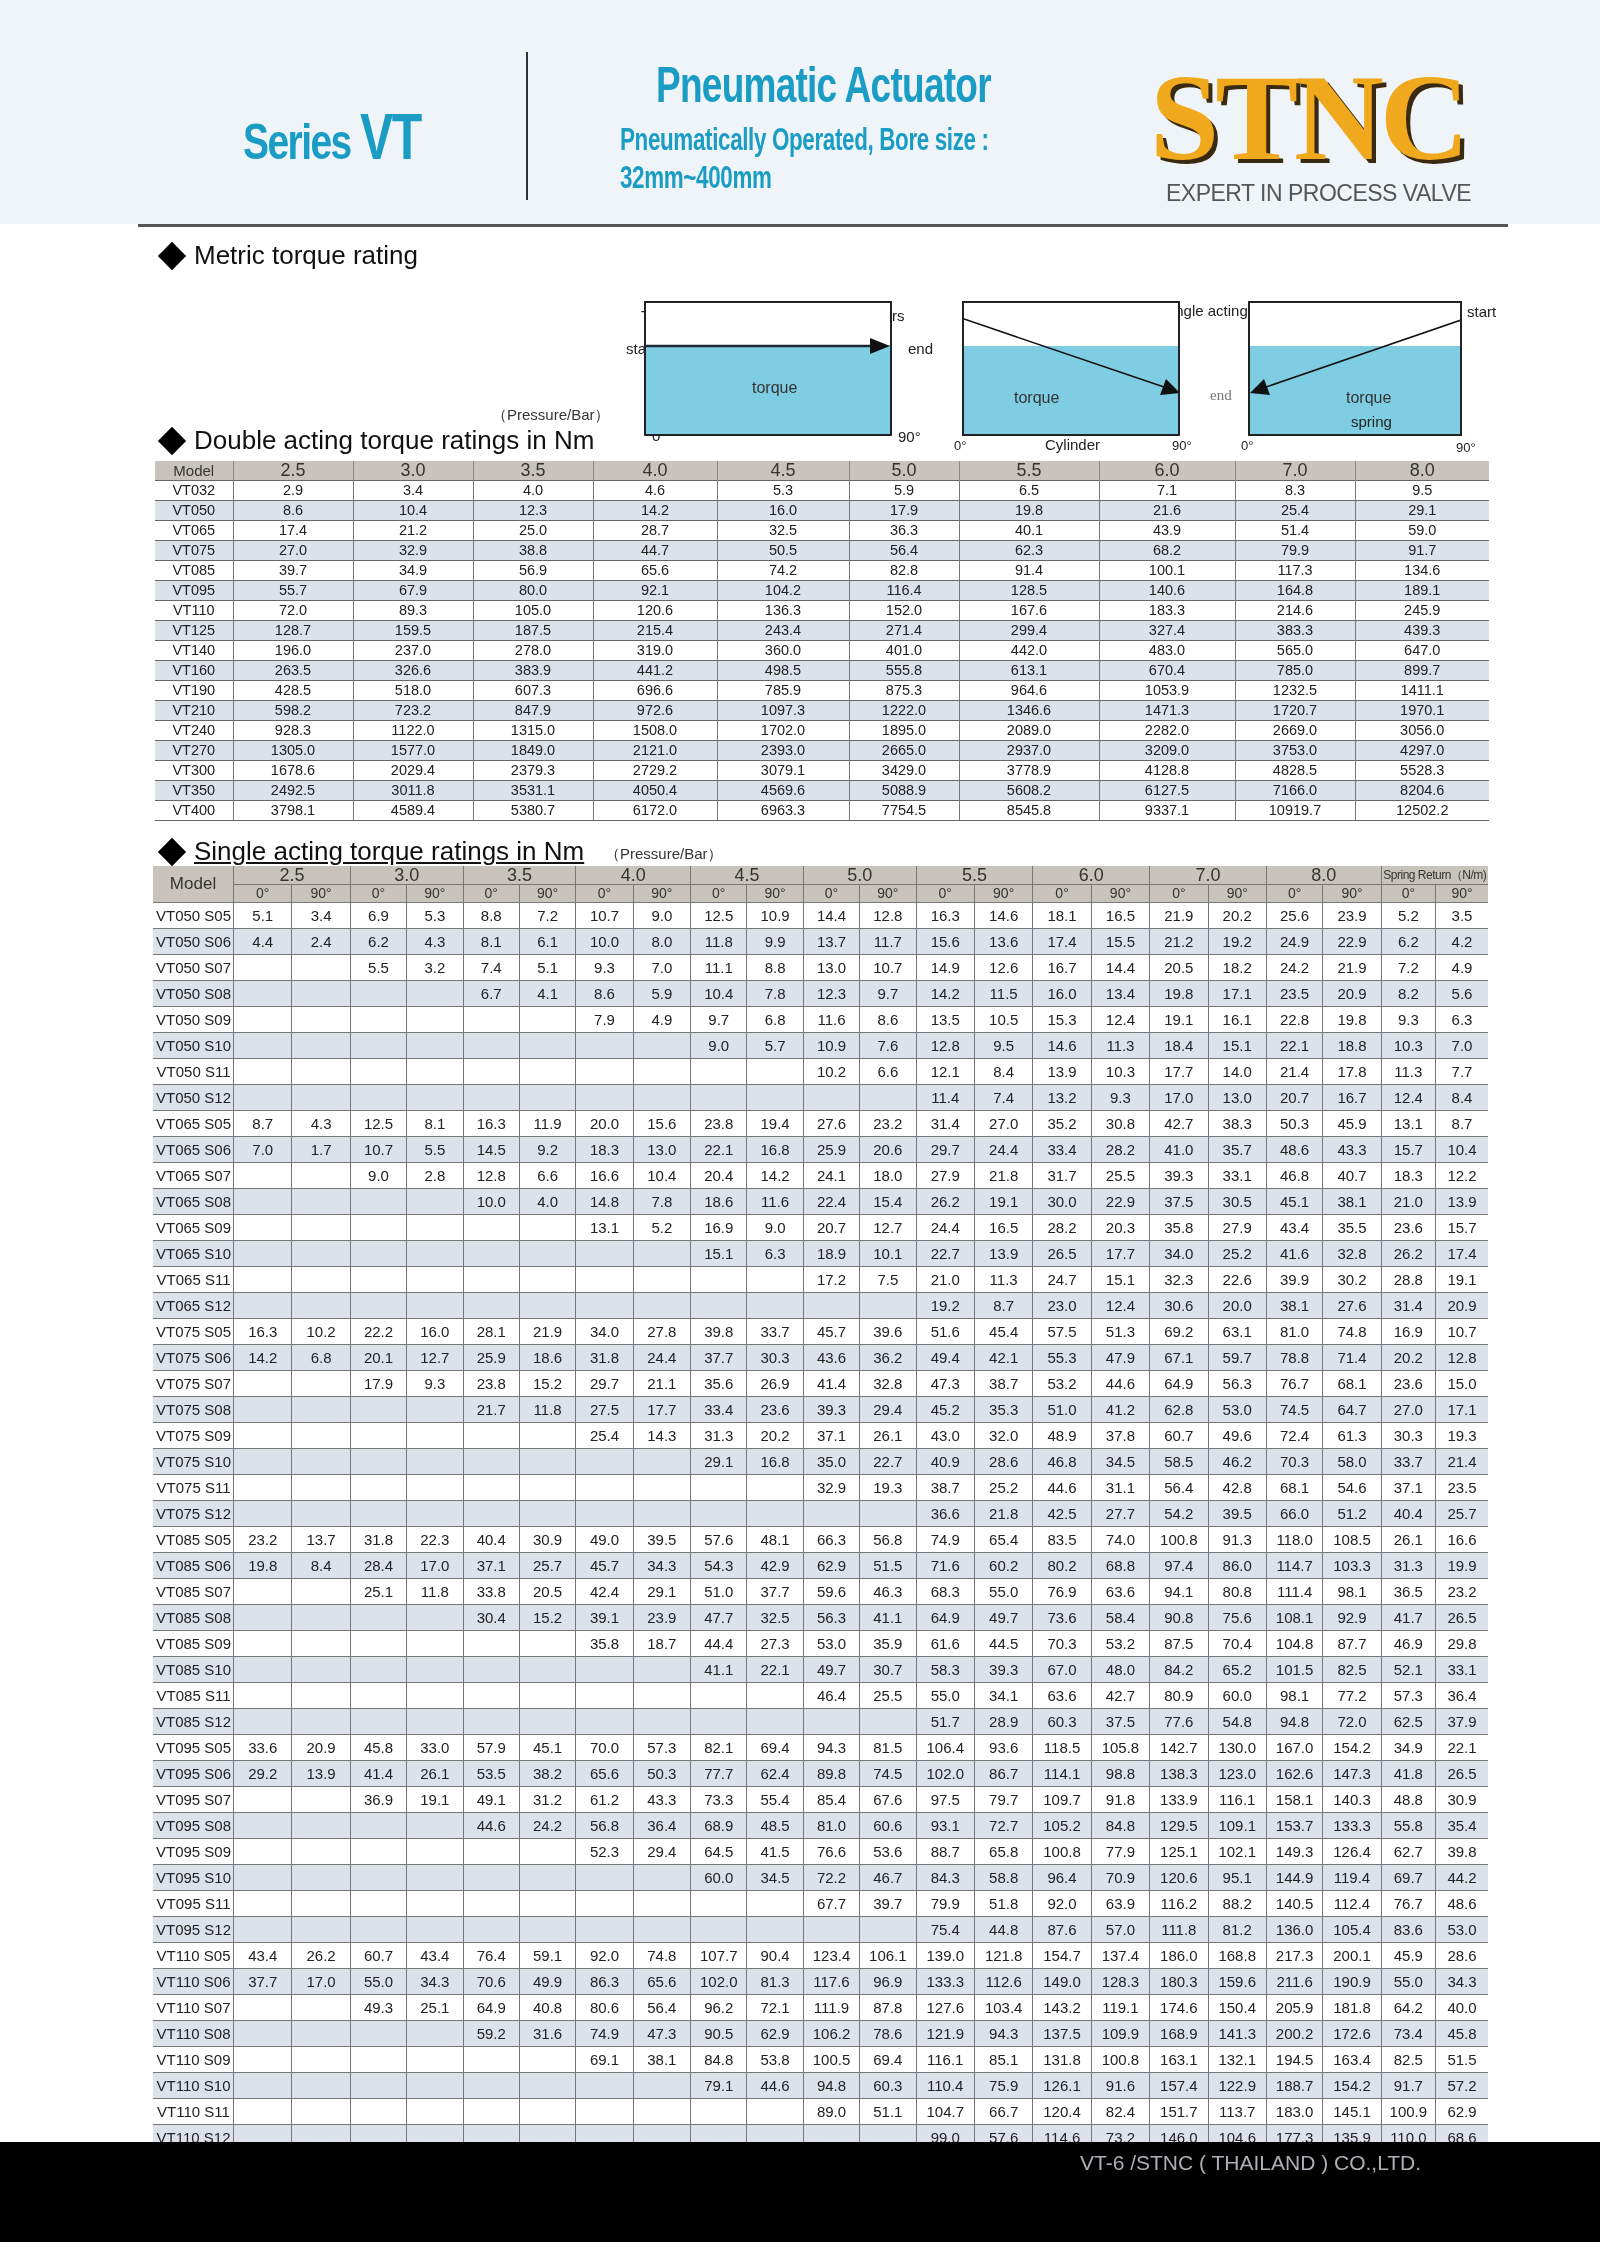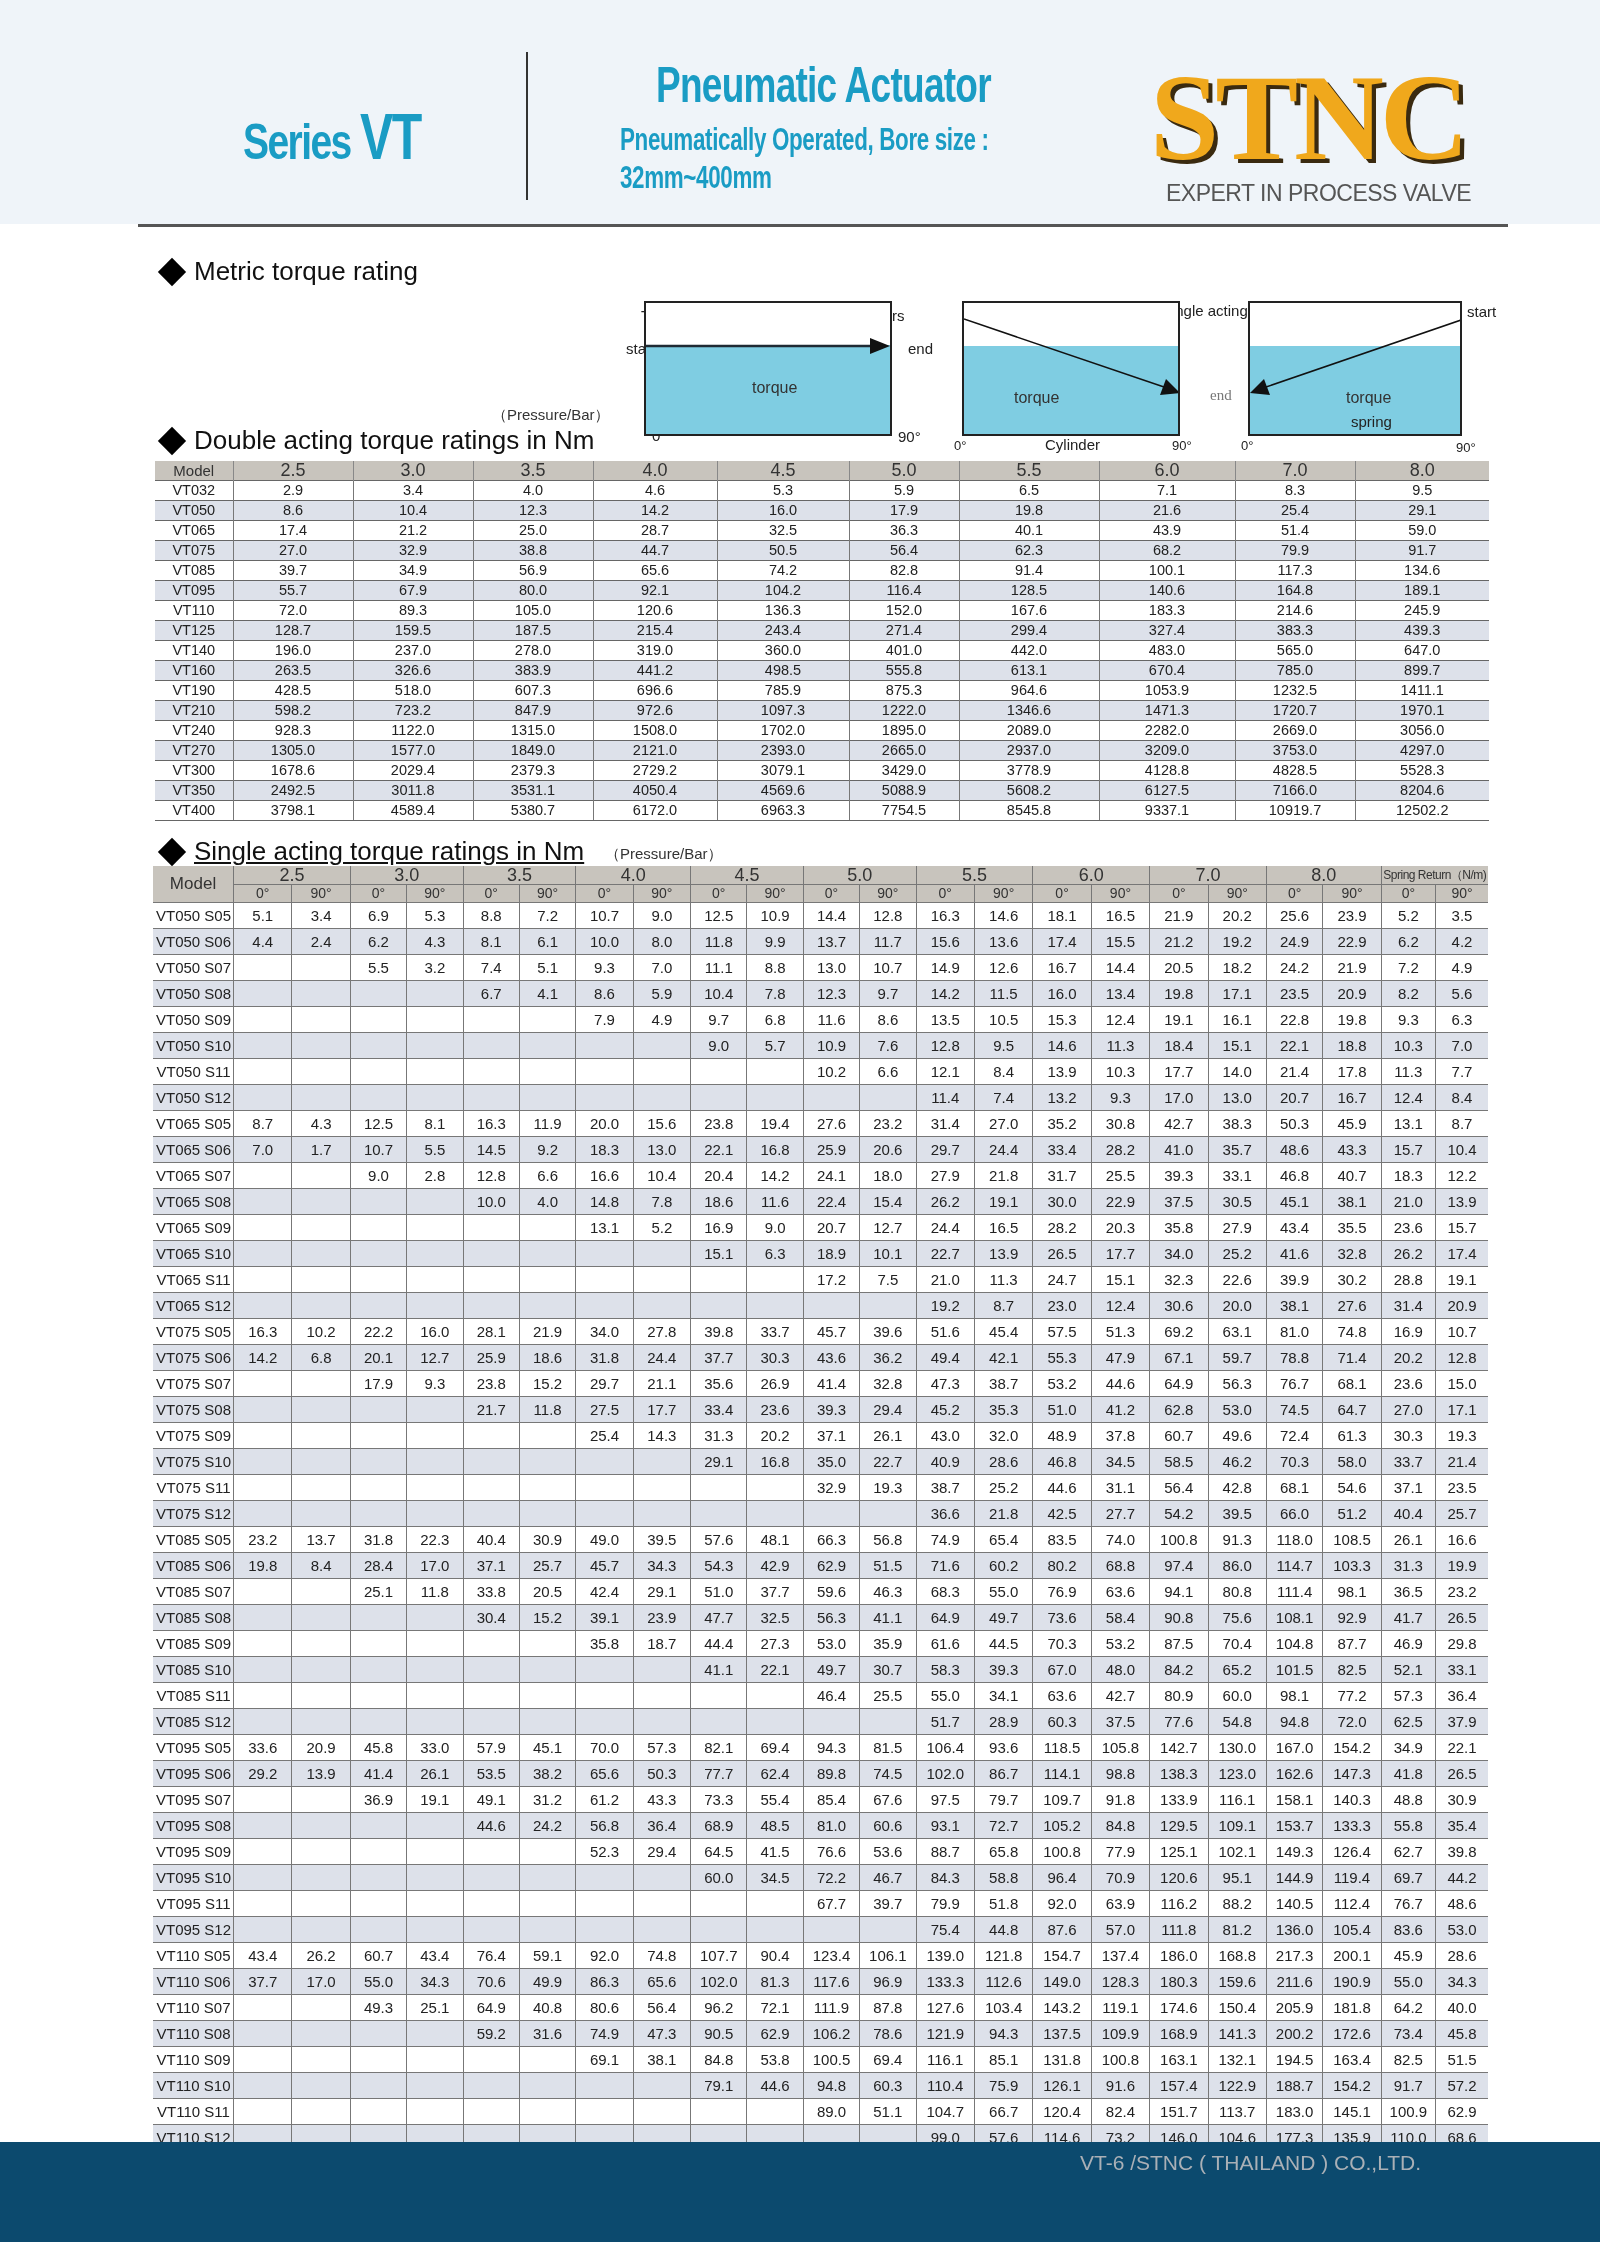--- a/index.html
+++ b/index.html
@@ -48,21 +48,21 @@
   .sgl .hp th { font-size: 18px; height: 18px; line-height: 18px; border-bottom: 1px solid #777; }
   .sgl .ha th { font-size: 14px; height: 17px; line-height: 17px; }
   .sgl .hp th.model { font-size: 17px; border-left: none; border-bottom: none; }
   .sgl .hp th.spring { font-size: 12px; letter-spacing: -0.5px; }
   .sgl td { font-size: 15px; color: #222; text-align: center; height: 25.5px; line-height: 25px; border-left: 1px solid #777; border-top: 1px solid #777; }
   .sgl td.model { text-align: center; font-size: 15px; padding-left: 1px; border-left: none; white-space: nowrap; }
   .sgl tbody tr:nth-child(even) td { background: #dde1ea; }
   .sgl tbody tr:last-child td { border-bottom: 1px solid #777; }
 
   
-  .footer { position: absolute; left: 0; top: 2142px; width: 1600px; height: 100px; background: #0c4a6e; }
+  .footer { position: absolute; left: 0; top: 2142px; width: 1600px; height: 100px; background: #000000; }
   .footer-text { position: absolute; left: 1080px; top: 9px; font-size: 21px; color: #aab0b6; white-space: nowrap; }
 </style>
 </head>
 <body>
 
 <div class="header">
   <div class="series">
     <span>Series</span>
     <span class="big">VT</span>
   </div>
@@ -72,21 +72,21 @@
     <div>Pneumatically Operated, Bore size :</div>
     <div>32mm~400mm</div>
   </div>
   <div class="logo">
     <div class="logo-text">STNC</div>
     <div class="logo-tag">EXPERT IN PROCESS VALVE</div>
   </div>
 </div>
 <div class="hrule"></div>
 
-<div class="sec-title" style="left:156px; top:256px;">
+<div class="sec-title" style="left:156px; top:240px;">
   <span class="diamond"></span><span>Metric torque rating</span>
 </div>
 <div class="pressure-note" style="left:492px; top:406px;">（Pressure/Bar）</div>
 <div class="sec-title" style="left:156px; top:425px;">
   <span class="diamond"></span><span>Double acting torque ratings in Nm</span>
 </div>
 
 <div class="diag-caption" style="left:641px; top:275px;">Torque diagram double acting actuators</div>
 <div class="diag-label" style="left:626px; top:340px;">start</div>
 <div class="diag-label" style="left:908px; top:340px;">end</div>

